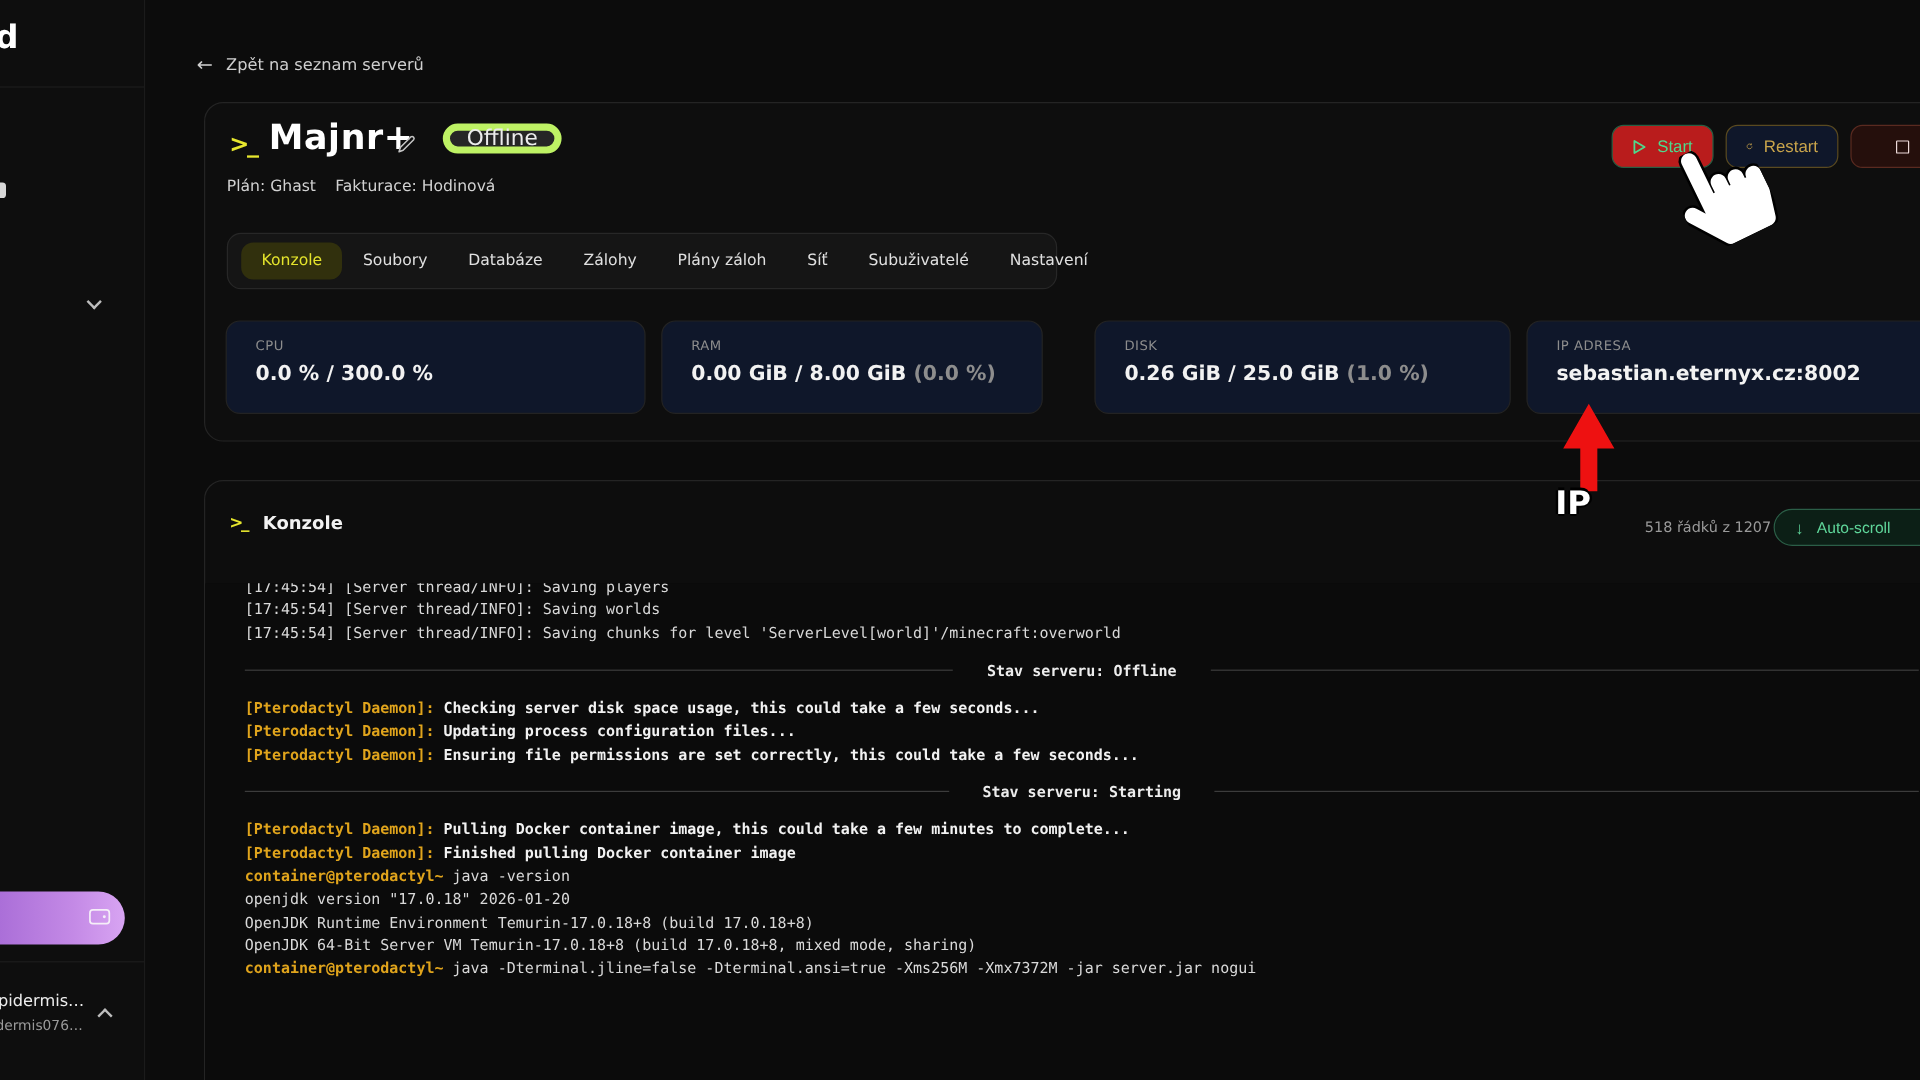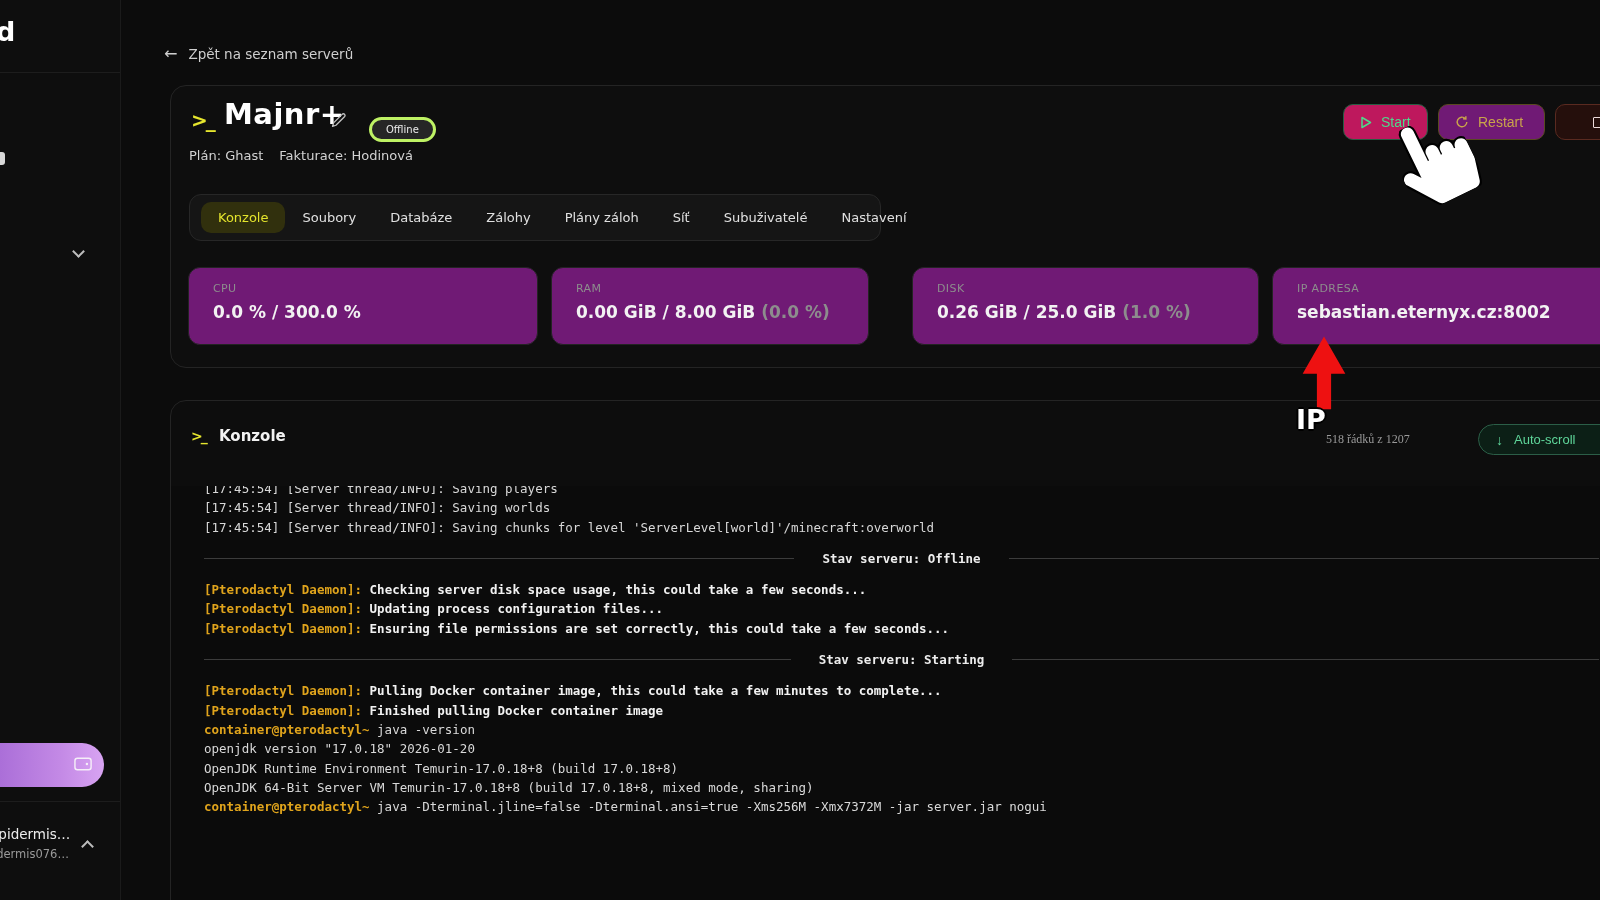--- a/index.html
+++ b/index.html
@@ -36,56 +36,56 @@
     color:#cfcfcf; font-size:13.5px; cursor:pointer; }
   .back-arrow { font-size:16px; color:#cfcfcf; }
 
   
   .server-card { position:absolute; left:170px; top:85px; width:1460px; height:283px;
     background:#0e0e0e; border:1px solid #242424; border-radius:16px; }
   .term-glyph { color:#e6e62e; font-weight:bold; letter-spacing:-2px; }
   .sc-icon { position:absolute; left:20px; top:22px; font-size:20px; }
   .sc-title { position:absolute; left:53px; top:11px; font-size:29px; font-weight:bold; color:#ffffff; letter-spacing:0.5px; }
   .sc-pencil { position:absolute; left:159px; top:26px; cursor:pointer; }
-  .sc-badge { position:absolute; left:198px; top:31px; height:25px; padding:0 14px;
-    display:flex; align-items:center; background:#262626; border:3px solid #bef264;
-    border-radius:13px; font-size:10px; color:#ececec; }
+  .sc-badge { position:absolute; left:198px; top:17px; height:25px; padding:0 14px;
+    display:flex; align-items:center; background:#262626; border:6px solid #bef264;
+    border-radius:13px; font-size:18px; color:#ececec; }
   .sc-sub { position:absolute; left:18px; top:62px; display:flex; gap:16px;
     font-size:13px; color:#d2d2d2; }
 
   
   .actions { position:absolute; left:1343px; top:104px; display:flex; gap:10px; }
   .btn { height:36px; display:flex; align-items:center; gap:9px; padding:0 16px;
     border-radius:10px; font-size:14px; cursor:pointer; white-space:nowrap; }
-  .btn-start { background:#be185d; border:1px solid #275e43; color:#4ed98c; width:85px; }
-  .btn-restart { background:#701a75; border:1px solid #5a4a20; color:#c9a44b; width:107px; }
+  .btn-start { background:#b91c1c; border:1px solid #275e43; color:#4ed98c; width:85px; }
+  .btn-restart { background:#0f172a; border:1px solid #5a4a20; color:#c9a44b; width:94px; }
   .btn-stop { background:#250f0c; border:1px solid #5a2a20; color:#eddada; width:86px; justify-content:center; }
   .stop-square { width:11px; height:11px; border:1.6px solid #eddada; border-radius:1px; }
 
   
   .tabbar { position:absolute; left:18px; top:108px; width:692px; height:47px;
     background:#151515; border:1px solid #272727; border-radius:12px;
     display:flex; align-items:center; padding:0 11px; }
   .tab { padding:8px 17px; font-size:13px; color:#e0e0e0; border-radius:10px; cursor:pointer; white-space:nowrap; }
   .tab.active { background:#31300d; color:#e4e42c; }
 
   
-  .stat-card { position:absolute; top:267px; height:78px; background:#701a75;
+  .stat-card { position:absolute; top:267px; height:78px; background:#0f172a;
     border:1px solid #232323; border-radius:12px; padding:14px 24px; }
   .stat-label { font-size:11px; color:#8d8d8d; letter-spacing:0.4px; }
   .stat-value { margin-top:7px; font-size:17px; font-weight:bold; color:#f2f2f2; white-space:nowrap; }
   .stat-muted { color:#8d8d8d; }
 
   
   .console-card { position:absolute; left:170px; top:400px; width:1460px; height:520px;
     background:#0d0d0d; border:1px solid #242424; border-radius:16px 16px 0 0; }
   .cc-icon { position:absolute; left:20px; top:27px; font-size:14px; }
   .cc-title { position:absolute; left:48px; top:26px; font-size:15px; font-weight:bold; color:#f2f2f2; }
-  .cc-count { position:absolute; left:1155px; top:31px; width:150px; 
-    font-size:12px; color:#9a9a9a;font-family:Liberation Serif, serif; }
+  .cc-count { position:absolute; left:1155px; top:31px; width:150px; text-align:right;
+    font-size:12px; color:#9a9a9a; }
   .autoscroll { position:absolute; left:1307px; top:23px; width:170px; height:31px;
     display:flex; align-items:center; gap:11px; padding:0 17px;
     background:#0c1f16; border:1px solid #2b5e47; border-radius:16px;
     color:#5fd69a; font-size:13px; cursor:pointer; }
   .autoscroll .dn { font-size:14px; }
 
   
   .terminal { position:absolute; left:0; right:0; top:85px; bottom:0;
     overflow:hidden; padding:0 30px 0 33px; background:#0b0b0b;
     font-family:"DejaVu Sans Mono", monospace; }

